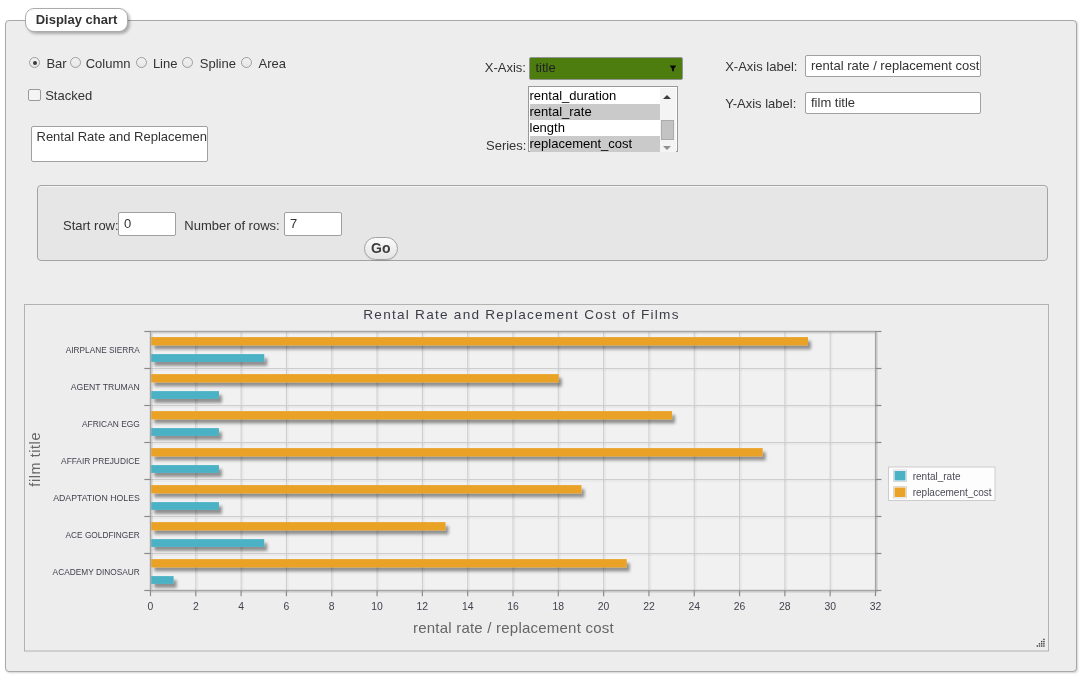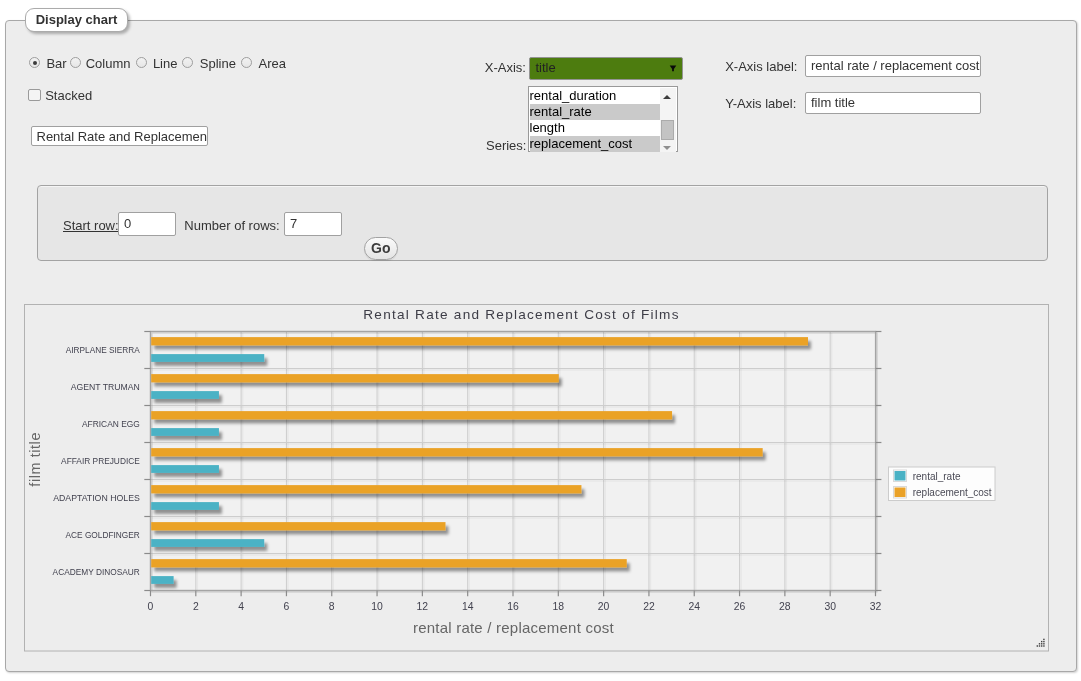--- a/index.html
+++ b/index.html
@@ -36,21 +36,21 @@
 <div class="radio" style="left:135.5px;top:57px;"></div>
 <span class="lbl" style="left:152.9px;top:56.4px;">Line</span>
 <div class="radio" style="left:181.9px;top:57px;"></div>
 <span class="lbl" style="left:199.8px;top:56.4px;">Spline</span>
 <div class="radio" style="left:240.9px;top:57px;"></div>
 <span class="lbl" style="left:258.5px;top:56.4px;">Area</span>
 
 <div class="checkbox" style="left:28px;top:88.5px;"></div>
 <span class="lbl" style="left:45.2px;top:87.6px;">Stacked</span>
 
-<div class="tinput" style="left:30.5px;top:125.5px;width:177px;height:20px;">Rental Rate and Replacemen</div>
+<div class="tinput" style="left:30.5px;top:125.5px;width:177px;height:36px;">Rental Rate and Replacemen</div>
 
 <span class="lbl" style="left:484.8px;top:59.9px;">X-Axis:</span>
 <div class="sel1">
     <span class="txt">title</span>
     <svg class="arr" width="8" height="8" viewBox="0 0 8 8">
       <path d="M0.7 0.6 H7.3 L4.9 4.0 V6.3 H3.1 V4.0 Z" fill="#0a0a0a"></path>
     </svg>
   </div>
 
 <span class="lbl" style="left:486px;top:138.3px;">Series:</span>
@@ -65,21 +65,21 @@
     <span class="tri-dn"></span>
   </div>
 </div>
 
 <span class="lbl" style="left:725.2px;top:58.5px;text-align:right;">X-Axis label:</span>
 <div class="tinput" style="left:805px;top:55px;width:176px;height:22px;">rental rate / replacement cost</div>
 <span class="lbl" style="left:725.2px;top:95.7px;">Y-Axis label:</span>
 <div class="tinput" style="left:805px;top:92px;width:176px;height:22px;">film title</div>
 
 <div class="grayband"></div>
-<span class="lbl" style="left:63px;top:218.2px;text-decoration:underline;">Start row:</span>
+<span class="lbl" style="left:63px;top:218.2px;">Start row:</span>
 <div class="tinput" style="left:117.9px;top:212.3px;width:58px;height:24px;line-height:22px;">0</div>
 <span class="lbl" style="left:184.3px;top:218.2px;">Number of rows:</span>
 <div class="tinput" style="left:283.9px;top:212.3px;width:58px;height:24px;line-height:22px;">7</div>
 <div class="gobtn">Go</div>
 
 <svg id="chart" xmlns="http://www.w3.org/2000/svg" viewBox="24 304 1026 348" style="position:absolute;left:24px;top:304px;width:1026px;height:348px;">
 <defs>
       <filter id="bsh" x="-20%" y="-60%" width="160%" height="260%">
         <feDropShadow dx="3" dy="4" stdDeviation="1.8" flood-color="#000" flood-opacity="0.40"></feDropShadow>
       </filter>

